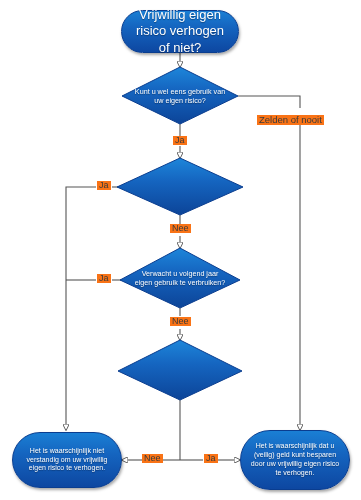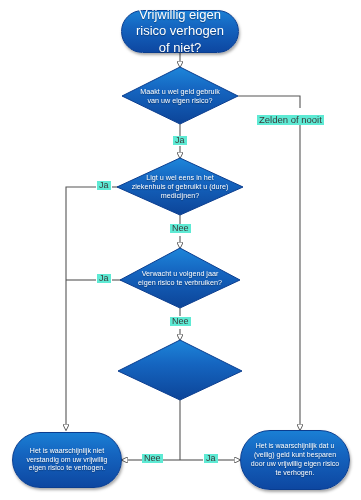--- a/index.html
+++ b/index.html
@@ -64,21 +64,21 @@
     line-height: 1.25;
     z-index: 2;
     text-shadow: 0 1px 1px rgba(0,0,0,0.35);
   }
 
   
   .edge-label {
     position: absolute;
     color: #3b3b3b;
     font-size: 9px;
-    background: #5eead4;
+    background: #f97316;
     padding: 0 2px;
     white-space: nowrap;
     line-height: 1;
   }
   .edge-label.big {
     font-size: 9.5px;
   }
 </style>
 </head>
 <body>
@@ -134,29 +134,26 @@
       <polygon points="180,248 240,280 180,308 120,280"></polygon>
       <polygon points="180,340 242,371 180,400 118,371"></polygon>
     </g>
   </svg>
 
   <div class="node terminator" style="left:121px; top:10px; width:118px; height:43px; font-size:13px;">
     <span class="label">Vrijwillig eigen risico verhogen of niet?</span>
   </div>
 
   <div class="node decision" style="left:122px; top:67px; width:116px; height:57px; font-size:7.2px;">
-    <span class="label" style="width:92px;">Maakt u wel geld gebruik van uw eigen risico?</span>
+    <span class="label" style="width:92px;">Kunt u wel eens gebruik van uw eigen risico?</span>
   </div>
 
-  <div class="node decision" style="left:117px; top:158px; width:126px; height:57px; font-size:7.2px;">
-    <span class="label" style="width:98px;">Ligt u wel eens in het ziekenhuis of gebruikt u (dure) medicijnen?</span>
-  </div>
 
   <div class="node decision" style="left:120px; top:248px; width:120px; height:60px; font-size:7.2px;">
-    <span class="label" style="width:92px;">Verwacht u volgend jaar eigen risico te verbruiken?</span>
+    <span class="label" style="width:92px;">Verwacht u volgend jaar eigen gebruik te verbruiken?</span>
   </div>
 
 
   <div class="node terminator" style="left:12px; top:432px; width:110px; height:56px; font-size:7px;">
     <span class="label">Het is waarschijnlijk niet verstandig om uw vrijwillig eigen risico te verhogen.</span>
   </div>
 
   <div class="node terminator" style="left:240px; top:430px; width:110px; height:60px; font-size:7px;">
     <span class="label">Het is waarschijnlijk dat u (veilig) geld kunt besparen door uw vrijwillig eigen risico te verhogen.</span>
   </div>

